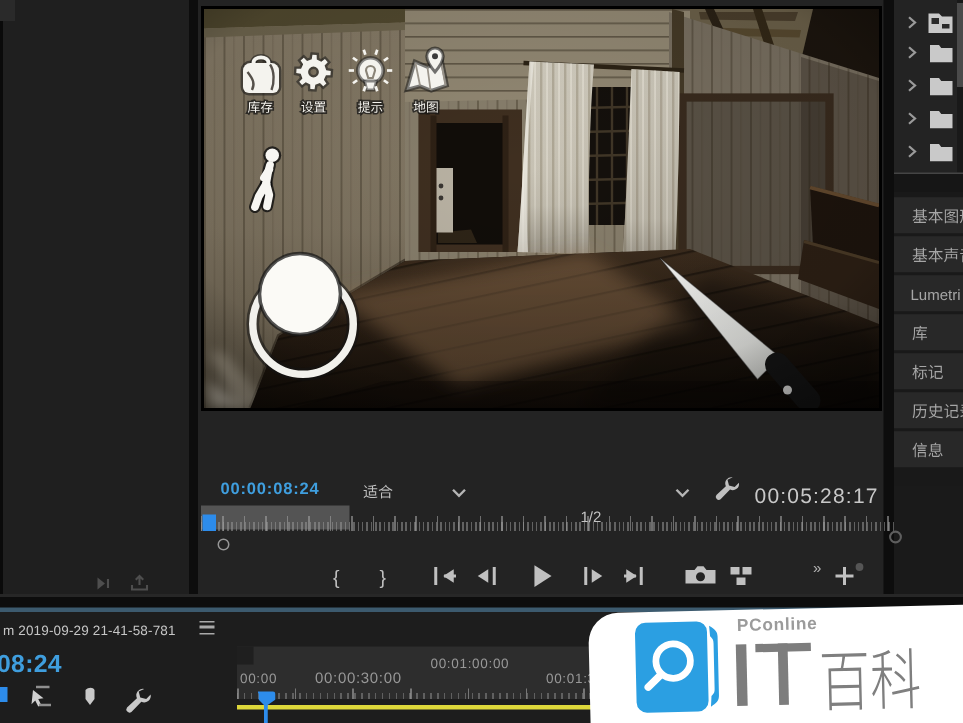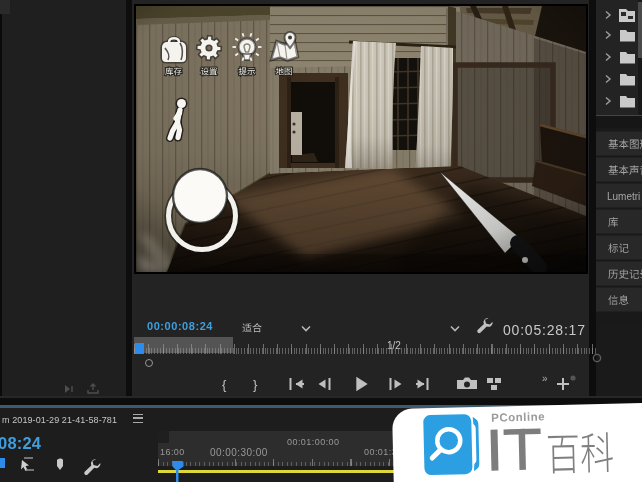--- a/index.html
+++ b/index.html
@@ -280,37 +280,37 @@
     <rect x="596" y="287.5" width="46" height="24" fill="#282828"></rect>
     <g transform="translate(608,304.0)">
       <path d="M4 -5.6V-4.9H9.1V-5.6ZM4 -4.1V-3.4H9.1V-4.1ZM3.3 -7.1V-6.4H9.9V-7.1ZM5.7 -8.6C6 -8.1 6.3 -7.5 6.4 -7.1L7.1 -7.5C7 -7.8 6.7 -8.4 6.4 -8.8ZM3.9 -2.6V0.8H4.6V0.4H8.5V0.8H9.2V-2.6ZM4.6 -0.2V-1.9H8.5V-0.2ZM2.7 -8.8C2.2 -7.2 1.3 -5.6 0.3 -4.6C0.5 -4.4 0.7 -4 0.8 -3.9C1.1 -4.2 1.5 -4.7 1.8 -5.2V0.9H2.5V-6.5C2.8 -7.1 3.2 -7.9 3.4 -8.6Z M13.3 -5.8H18.2V-4.9H13.3ZM13.3 -4.3H18.2V-3.5H13.3ZM13.3 -7.2H18.2V-6.4H13.3ZM13.3 -2.1V-0.4C13.3 0.4 13.6 0.7 14.8 0.7C15 0.7 16.9 0.7 17.2 0.7C18.2 0.7 18.5 0.3 18.6 -1C18.4 -1.1 18 -1.2 17.9 -1.3C17.8 -0.2 17.7 -0.1 17.2 -0.1C16.7 -0.1 15.2 -0.1 14.8 -0.1C14.2 -0.1 14 -0.1 14 -0.4V-2.1ZM18.5 -2C19 -1.4 19.5 -0.5 19.7 0.1L20.4 -0.2C20.2 -0.8 19.7 -1.7 19.2 -2.3ZM12.1 -2.1C11.8 -1.5 11.4 -0.6 11 0L11.7 0.3C12.1 -0.3 12.5 -1.2 12.7 -1.8ZM14.9 -2.5C15.4 -2 16 -1.3 16.3 -0.9L16.9 -1.2C16.7 -1.7 16.1 -2.4 15.5 -2.8H19V-7.8H15.8C16 -8.1 16.1 -8.4 16.3 -8.8L15.4 -8.9C15.3 -8.6 15.1 -8.2 15 -7.8H12.5V-2.8H15.5Z" fill="#a6a6a6"></path>
     </g>
 <circle cx="597" cy="358" r="3.6" fill="none" stroke="#5e5e5e" stroke-width="1.4"></circle>
     <circle cx="573" cy="378" r="2.6" fill="#555"></circle>
 </svg>
 <div class="abs" style="left:0;top:396px;width:642px;height:2px;background:#272727"></div>
 <div class="abs" style="left:0;top:405px;width:642px;height:3px;background:#3c5a6e"></div>
 <div class="abs" style="left:0;top:408px;width:642px;height:74px;background:#1d1d1d"></div>
-<div class="abs" style="left:2px;top:415px;font-size:9px;color:#c6c6c6;letter-spacing:0.1px">m 2019-01-29 21-41-58-781</div>
+<div class="abs" style="left:2px;top:415px;font-size:9px;color:#c6c6c6;letter-spacing:0.1px">m 2019-09-29 21-41-58-781</div>
 <div class="abs" style="left:133px;top:414px;width:10px;height:7px;border-top:1.6px solid #a9a9a9;border-bottom:1.6px solid #a9a9a9">
     <div style="margin-top:2.2px;height:1.6px;background:#a9a9a9"></div>
   </div>
 <div class="abs" style="left:-2px;top:434px;font-size:16.5px;font-weight:bold;color:#3f9ede;letter-spacing:0.2px">08:24</div>
 <svg class="abs" style="left:0;top:452px" width="110" height="24" viewBox="0 0 110 24">
 <path d="M0,6 h5 v10 h-5 Z" fill="#2d8ceb"></path>
 <path d="M22,8 l7,5.5 -3.5,0.5 2,4 -2,1 -2,-4 -2.5,2.5 Z" fill="#d0d0d0"></path>
     <path d="M24,6 h9 M26,18 h8" stroke="#909090" stroke-width="1.6"></path>
 <path d="M57,8 c2,-2 5,-2 6,0 v6 l-3,4 -3,-4 Z" fill="#c9c9c9"></path>
 <g transform="translate(83,6) scale(1.05)">
       <path d="M12.5,1.2 a4.2,4.2 0 0 0 -4.6,5.9 L1.6,13 a2,2 0 0 0 2.8,2.8 L10.7,9.4 a4.2,4.2 0 0 0 5.9,-4.6 L13.8,7.6 L10,6.6 9,2.8 Z" fill="#c9c9c9"></path>
     </g>
 </svg>
 <div class="abs" style="left:158px;top:431px;width:484px;height:35px;background:#2d2d2d"></div>
 <div class="abs" style="left:158px;top:431px;width:11px;height:12px;background:#1f1f1f"></div>
-<div class="abs" style="left:160px;top:447px;font-size:9px;letter-spacing:0.45px;color:#989898">16:00</div>
+<div class="abs" style="left:160px;top:447px;font-size:9px;letter-spacing:0.45px;color:#989898">00:00</div>
 <div class="abs" style="left:210px;top:447px;font-size:10px;letter-spacing:0.45px;color:#989898">00:00:30:00</div>
 <div class="abs" style="left:287px;top:437px;font-size:9px;letter-spacing:0.45px;color:#989898">00:01:00:00</div>
 <div class="abs" style="left:364px;top:447px;font-size:9px;letter-spacing:0.45px;color:#989898">00:01:30:00</div>
 <div class="abs" style="left:158px;top:462px;width:484px;height:4px;background:repeating-linear-gradient(90deg,rgba(130,130,130,0.6) 0 1px,transparent 1px 4.6px)"></div>
 <div class="abs" style="left:158px;top:459px;width:484px;height:7px;background:repeating-linear-gradient(90deg,rgba(150,150,150,0.7) 0 1px,transparent 1px 38.5px)"></div>
 <div class="abs" style="left:158px;top:470px;width:484px;height:3px;background:#ddd73a"></div>
 <svg class="abs" style="left:170px;top:459px" width="16" height="23" viewBox="0 0 16 23">
     <path d="M2,2 h10 a1.5,1.5 0 0 1 1.5,1.5 v4 L7,12 2.5,7.5 V3.5 A1.5,1.5 0 0 1 2,2 Z" fill="#2d8ceb"></path>
     <rect x="6" y="11" width="2.5" height="12" fill="#2d8ceb"></rect>
   </svg>

